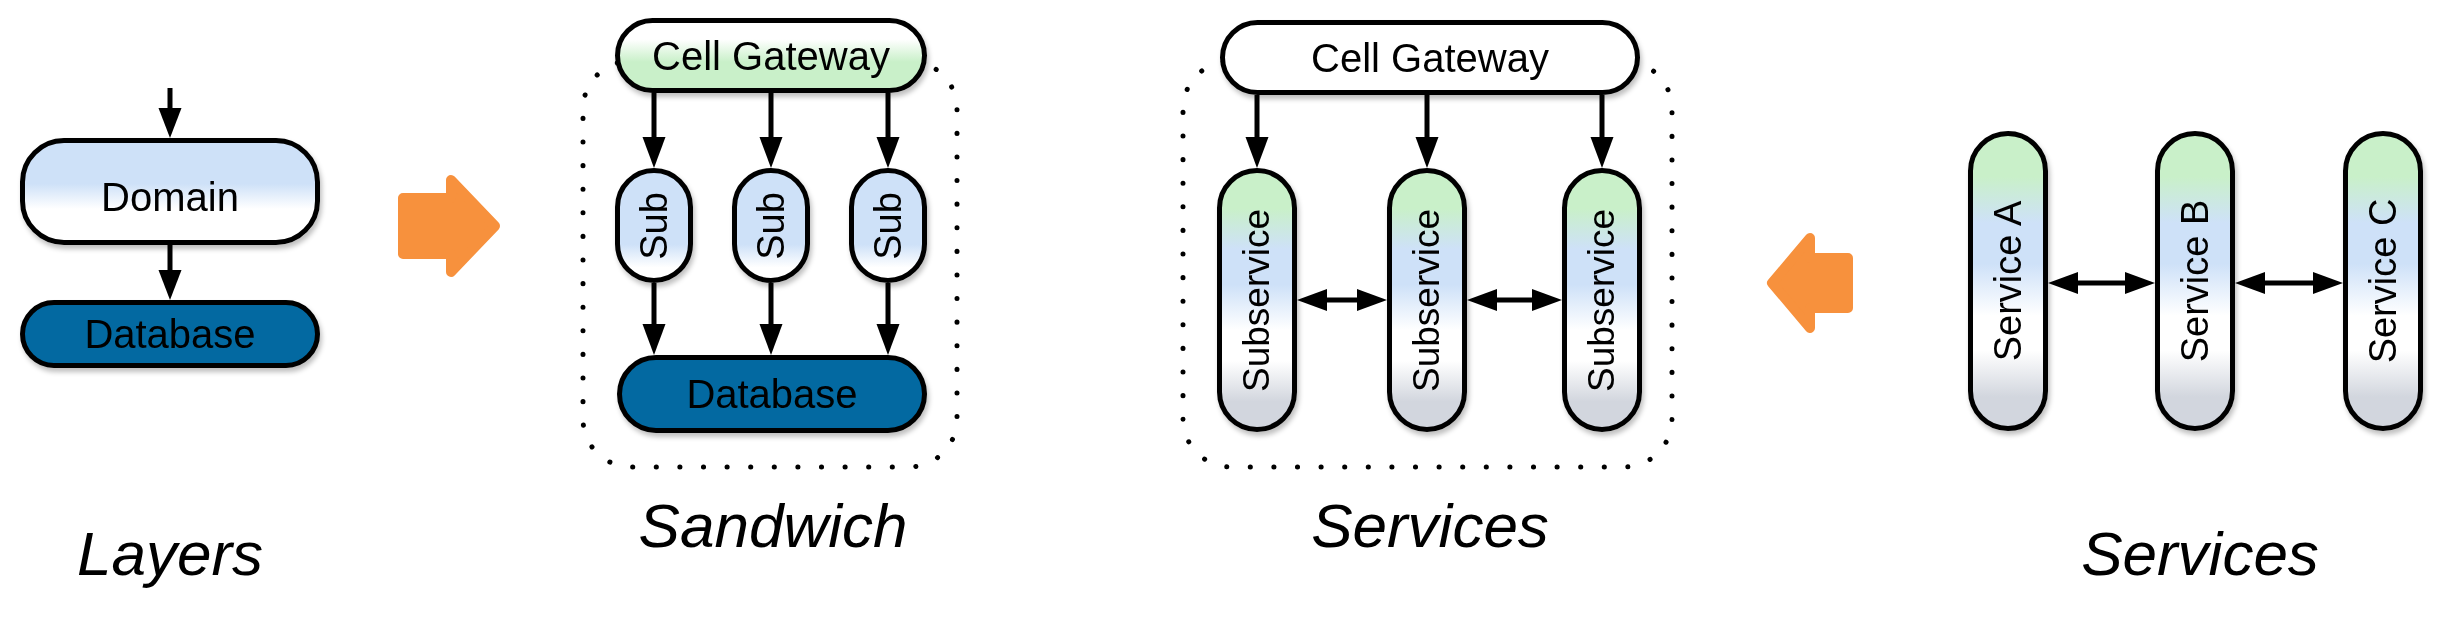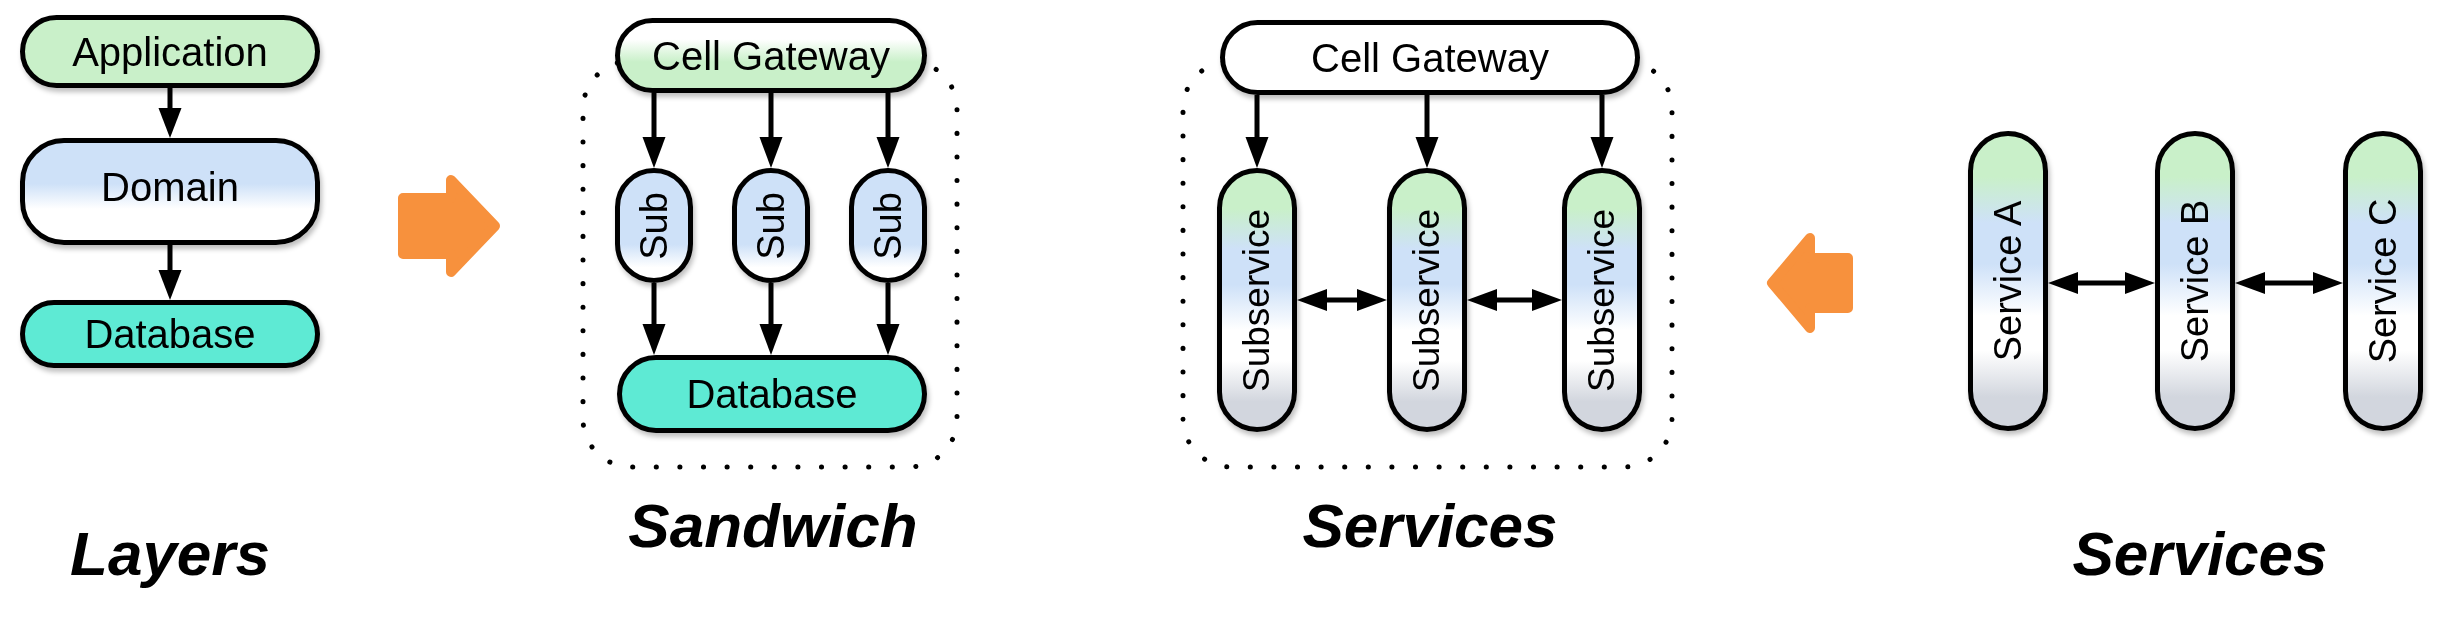--- a/index.html
+++ b/index.html
@@ -22,64 +22,61 @@
     font-size: 40px;
     line-height: 1;
     box-shadow: 2px 4px 5px rgba(0,0,0,0.25);
     white-space: nowrap;
   }
   .vtext {
     transform: rotate(-90deg);
     white-space: nowrap;
   }
   .fill-green { background: #C9F0C9; }
-  .fill-gray  { background: #5eead4; }
+  .fill-gray  { background: #0369a1; }
   .fill-white { background: #FFFFFF; }
   .grad-domain {
     background: linear-gradient(180deg, #CEE1F8 0%, #CEE1F8 42%, #FFFFFF 68%, #FFFFFF 100%);
   }
   .grad-gw-sandwich {
     background: linear-gradient(180deg, #FFFFFF 0%, #FFFFFF 25%, #C9F0C9 60%, #C9F0C9 100%);
   }
   .grad-sub {
     background: linear-gradient(180deg, #CEE1F8 0%, #CEE1F8 68%, #FFFFFF 90%, #FFFFFF 100%);
   }
   .grad-full {
     background: linear-gradient(180deg,
       #C9F0C9 0%, #C9F0C9 14%,
       #CEE1F8 30%, #CEE1F8 44%,
       #FFFFFF 62%, #FFFFFF 74%,
       #D2D6DE 90%, #D2D6DE 100%);
   }
   .sec-label {
     position: absolute;
     font-style: italic;
-    font-weight: 700;
+    font-weight: 400;
     font-size: 62px;
     line-height: 78px;
     text-align: center;
   }
   svg { position: absolute; overflow: visible; }
   .shape { display: block; }
 </style>
 </head>
 <body>
 
 <div class="canvas">
 
-  <div class="node fill-green" style="left:20px; top:15px; width:300px; height:73px; border-radius:37px;">
-    <span>Application</span>
-  </div>
 
   <svg style="left:155px; top:88px;" width="30" height="50" viewBox="0 0 30 50">
     <line x1="15" y1="0" x2="15" y2="22" stroke="#000" stroke-width="5"></line>
     <path d="M15 50 L3.5 20 L26.5 20 Z" fill="#000"></path>
   </svg>
 
-  <div class="node grad-domain" style="left:20px; top:138px; width:300px; height:107px; border-radius:44px; align-items:flex-start; padding-top:24px;">
+  <div class="node grad-domain" style="left:20px; top:138px; width:300px; height:107px; border-radius:44px; align-items:flex-start; padding-top:34px;">
     <span>Domain</span>
   </div>
 
   <svg style="left:155px; top:245px;" width="30" height="55" viewBox="0 0 30 55">
     <line x1="15" y1="0" x2="15" y2="27" stroke="#000" stroke-width="5"></line>
     <path d="M15 55 L3.5 25 L26.5 25 Z" fill="#000"></path>
   </svg>
 
   <div class="node fill-gray" style="left:20px; top:300px; width:300px; height:68px; border-radius:34px;">
     <span>Database</span>

